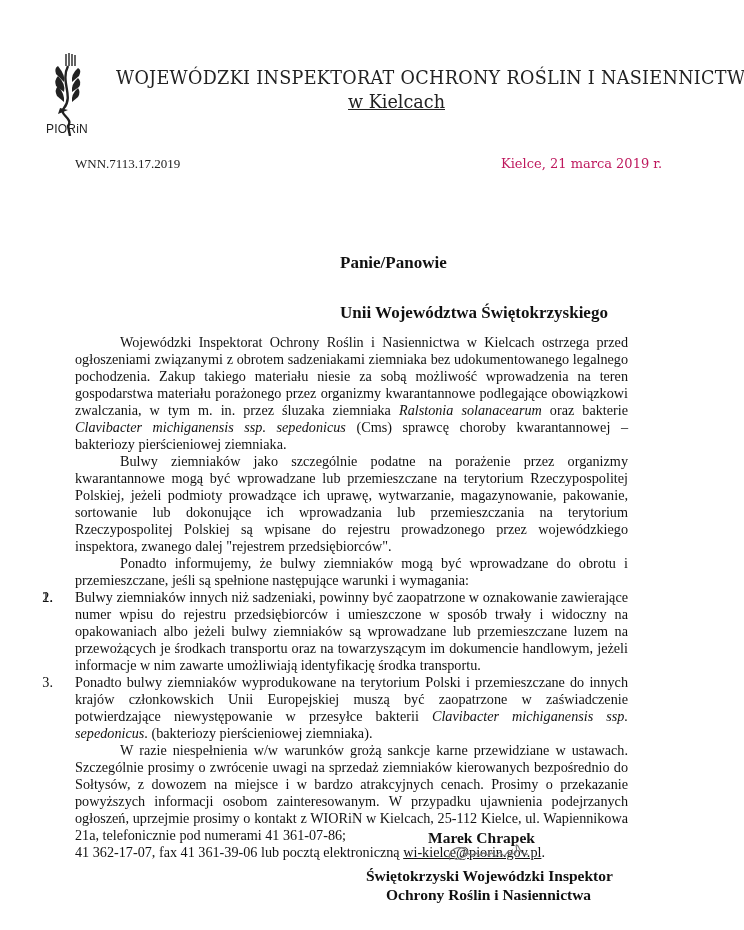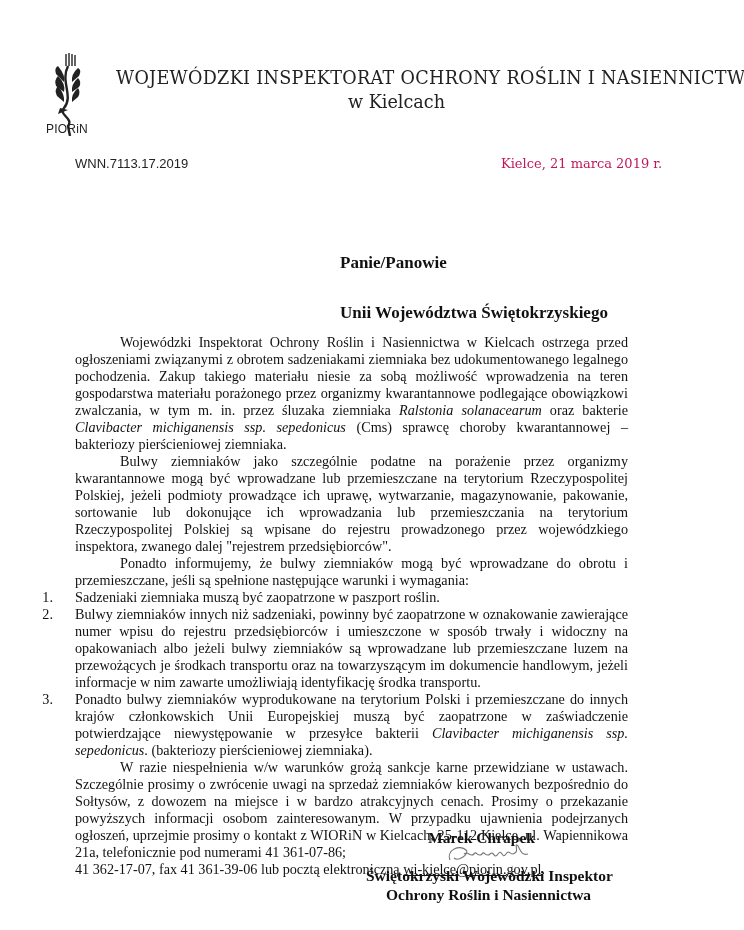--- a/index.html
+++ b/index.html
@@ -3,23 +3,23 @@
 <meta charset="utf-8">
 <style>
   html, body { margin: 0; padding: 0; background: #ffffff; }
   body { width: 744px; height: 930px; position: relative; overflow: hidden; color: #111; }
   .page { position: absolute; left: 0; top: 0; width: 744px; height: 930px; background: #fff; }
 
   .logo { position: absolute; left: 44px; top: 52px; width: 52px; height: 84px; }
   .logo-text { position: absolute; left: 46px; top: 122px; font-family: "Liberation Sans", sans-serif; font-size: 12px; color: #222; letter-spacing: 0.2px; }
 
   .org-title { position: absolute; left: 116px; top: 68px; font-family: "DejaVu Serif", serif; font-size: 17.6px; color: #222; letter-spacing: 0.3px; white-space: nowrap; }
-  .org-subtitle { position: absolute; left: 348px; top: 92px; font-family: "DejaVu Serif", serif; font-size: 17.6px; color: #222; white-space: nowrap; }
+  .org-subtitle { position: absolute; left: 348px; top: 92px; font-family: "DejaVu Serif", serif; font-size: 17.6px; color: #222; white-space: nowrap; text-decoration: underline; }
 
-  .ref-number { position: absolute; left: 75px; top: 156px; font-family: Liberation Sans, sans-serif; font-size: 13px; color: #222; }
+  .ref-number { position: absolute; left: 75px; top: 156px; font-family: Liberation Serif, serif; font-size: 13px; color: #222; }
   .date-line { position: absolute; left: 501px; top: 156px; font-family: "DejaVu Serif", serif; font-size: 13px; color: #be185d; }
 
   .addressee { position: absolute; left: 340px; top: 224px; font-family: "Liberation Serif", serif; font-weight: bold; font-size: 17px; line-height: 22px; color: #111; }
   .addressee div { white-space: nowrap; margin-top: 28px; }
 
   .body { position: absolute; left: 75px; top: 317px; width: 553px; font-family: "Liberation Serif", serif; font-size: 14.2px; line-height: 17px; color: #111; margin-top: 17px; }
   .para { text-align: justify; margin: 0; }
   .indent { text-indent: 45px; }
   .para i { font-style: italic; }
   .list { margin: 0; padding: 0; list-style: none; }
@@ -68,21 +68,21 @@
   <div class="addressee">
     <div>Panie/Panowie</div>
     <div>Unii Województwa Świętokrzyskiego</div>
   </div>
 
   <div class="body">
     <p class="para indent"><span>Wojewódzki Inspektorat Ochrony Roślin i Nasiennictwa w Kielcach ostrzega przed ogłoszeniami związanymi z obrotem sadzeniakami ziemniaka bez udokumentowanego legalnego pochodzenia. Zakup takiego materiału niesie za sobą możliwość wprowadzenia na teren gospodarstwa materiału porażonego przez organizmy kwarantannowe podlegające obowiązkowi zwalczania, w tym m. in. przez śluzaka ziemniaka </span><i>Ralstonia solanacearum</i><span> oraz bakterie </span><i>Clavibacter michiganensis ssp. sepedonicus</i><span> (Cms) sprawcę choroby kwarantannowej – bakteriozy pierścieniowej ziemniaka.</span></p>
     <p class="para indent">Bulwy ziemniaków jako szczególnie podatne na porażenie przez organizmy kwarantannowe mogą być wprowadzane lub przemieszczane na terytorium Rzeczypospolitej Polskiej, jeżeli podmioty prowadzące ich uprawę, wytwarzanie, magazynowanie, pakowanie, sortowanie lub dokonujące ich wprowadzania lub przemieszczania na terytorium Rzeczypospolitej Polskiej są wpisane do rejestru prowadzonego przez wojewódzkiego inspektora, zwanego dalej "rejestrem przedsiębiorców".</p>
     <p class="para indent">Ponadto informujemy, że bulwy ziemniaków mogą być wprowadzane do obrotu i przemieszczane, jeśli są spełnione następujące warunki i wymagania:</p>
     <ol class="list">
-      <li><span class="num">1.</span><span>Sadzeniaki ziemniaka muszą być zaopatrzone w paszport roślin.</span></li>
+      <li><span class="num">1.</span></li>
       <li><span class="num">2.</span><span>Bulwy ziemniaków innych niż sadzeniaki,  powinny być zaopatrzone w oznakowanie zawierające numer wpisu do rejestru przedsiębiorców i umieszczone w sposób trwały i widoczny na  opakowaniach albo jeżeli bulwy ziemniaków są wprowadzane lub przemieszczane luzem na przewożących je środkach transportu oraz na towarzyszącym im dokumencie handlowym, jeżeli informacje w nim zawarte umożliwiają identyfikację środka transportu.</span></li>
       <li><span class="num">3.</span><span>Ponadto bulwy ziemniaków wyprodukowane na terytorium Polski i przemieszczane do innych krajów członkowskich Unii Europejskiej muszą być zaopatrzone w zaświadczenie potwierdzające niewystępowanie w przesyłce bakterii </span><i>Clavibacter michiganensis ssp. sepedonicus</i><span>. (bakteriozy pierścieniowej ziemniaka).</span></li>
     </ol>
     <p class="para indent">W razie niespełnienia w/w warunków grożą sankcje karne przewidziane w ustawach. Szczególnie prosimy o zwrócenie uwagi na sprzedaż ziemniaków kierowanych bezpośrednio do Sołtysów, z dowozem na miejsce i w bardzo atrakcyjnych cenach. Prosimy o przekazanie powyższych informacji osobom zainteresowanym. W przypadku ujawnienia podejrzanych ogłoszeń, uprzejmie prosimy o kontakt z WIORiN w Kielcach, 25-112 Kielce, ul. Wapiennikowa 21a, telefonicznie pod numerami  41 361-07-86;</p>
     <p class="para single-line"><span>41 362-17-07, fax 41 361-39-06 lub pocztą elektroniczną </span><a class="link">wi-kielce@piorin.gov.pl</a><span>.</span></p>
   </div>
 
   <div class="signature-block">
     <div class="sig-name">Marek Chrapek</div>
     <svg class="handwritten" viewBox="0 0 90 30">

